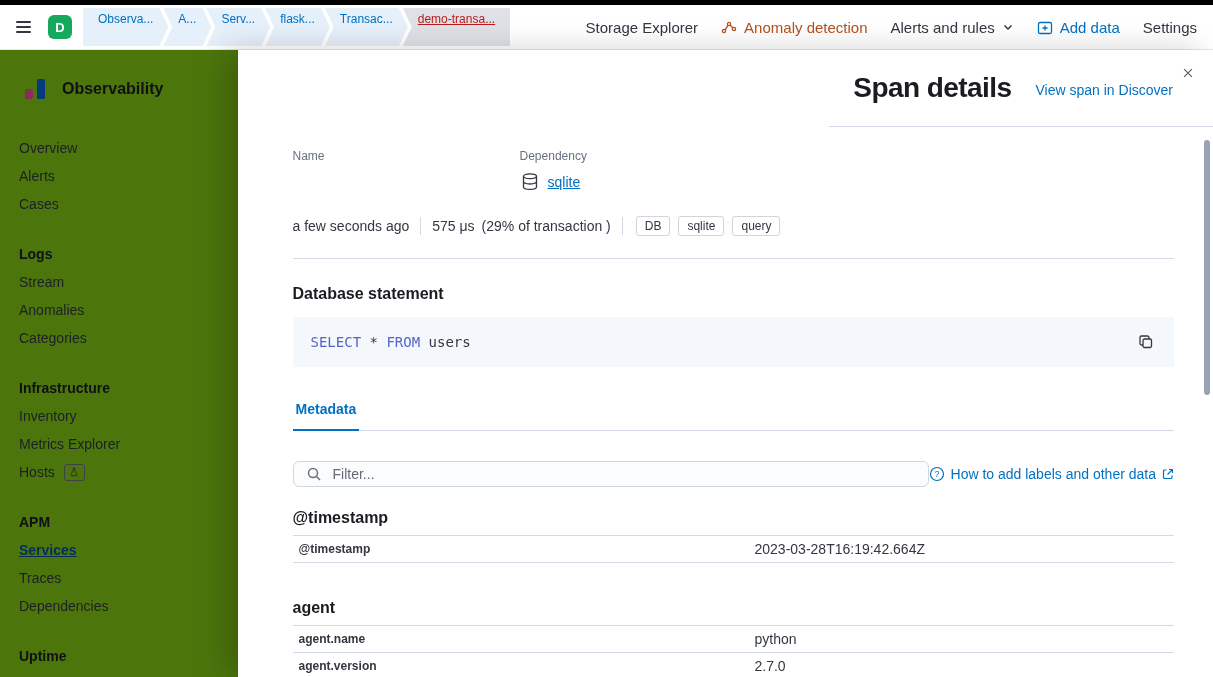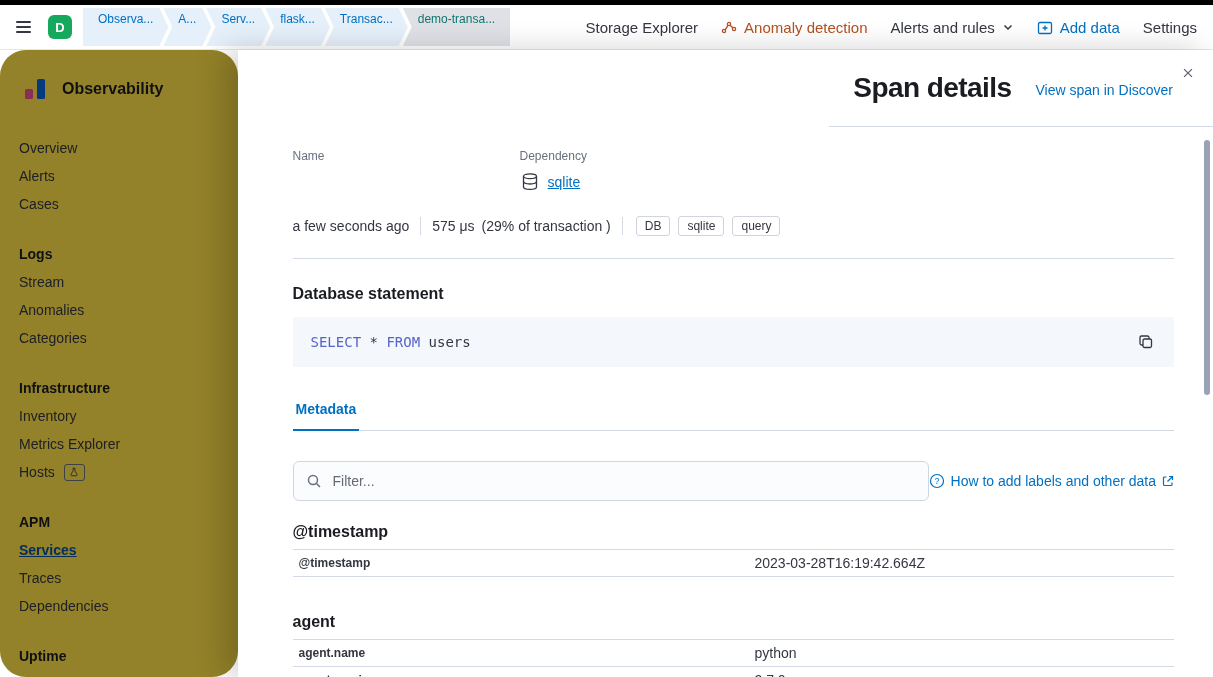--- a/index.html
+++ b/index.html
@@ -16,34 +16,34 @@
   .hamburger span { display:block; width:15px; height:2px; background:#343741; border-radius:1px; }
   .space-badge { width:24px; height:24px; border-radius:6px; background:var(--space-badge,#16a85c);
     color:#fff; font-weight:700; font-size:13px; display:flex; align-items:center;
     justify-content:center; margin:0 11px 0 2px; cursor:pointer; }
   .breadcrumbs { display:flex; align-items:center; }
   .crumb { position:relative; height:38px; line-height:22px; font-size:12px; font-weight:500;
     color:var(--primary,#0061b0); background:#e6f0fa; padding:0 15px; margin-right:-5px;
     text-decoration:none; white-space:nowrap;
     clip-path:polygon(0 0,calc(100% - 9px) 0,100% 50%,calc(100% - 9px) 100%,0 100%,9px 50%); }
   .crumb.first { clip-path:polygon(0 0,calc(100% - 9px) 0,100% 50%,calc(100% - 9px) 100%,0 100%); }
-  .crumb.last { background:#dfe1e6; color:#0f766e; margin-right:8px;
-    clip-path:polygon(0 0,100% 0,100% 100%,0 100%,9px 50%); }
+  .crumb.last { background:#dfe1e6; color:#b91c1c; margin-right:8px;
+    clip-path:polygon(0 0,100% 0,100% 100%,0 100%,9px 50%);text-decoration:underline; }
   .header-right { margin-left:auto; display:flex; align-items:flex-end; gap:23px; font-size:15px; }
   .hlink { display:flex; align-items:center; gap:7px; color:#343741; text-decoration:none;
     white-space:nowrap; cursor:pointer; background:none; border:none; font-size:15px;
     font-family:inherit; padding:0; }
   .hlink.anomaly { color:var(--anomaly,#b4501e); }
   .hlink.adddata { color:var(--primary,#0071c2); font-weight:500; }
 
   
   .page { display:flex; height:627px; }
 
   
-  .sidebar { width:238px; flex:none; position:relative; background:#fde047; overflow:hidden;border-radius:26px; }
+  .sidebar { width:238px; flex:none; position:relative; background:#84cc16; overflow:hidden; }
   .sb-logo-row { display:flex; align-items:center; gap:14px; margin:26px 16px 0 22px; }
   .sb-title { font-size:16px; font-weight:700; color:#1a1c21; }
   .sb-nav { margin-top:32px; }
   .sb-section { margin-top:22px; }
   .sb-section.firstsec { margin-top:0; }
   .sb-header { font-size:14px; font-weight:700; color:#1a1c21; height:28px; line-height:28px; padding-left:19px; }
   .sb-item { display:flex; align-items:center; font-size:14px; color:#343741; height:28px;
     padding-left:19px; text-decoration:none; cursor:pointer; }
   .sb-item.active { color:#0a4f9e; font-weight:700; text-decoration:underline; }
   .beaker-badge { margin-left:9px; width:21px; height:17px; border:1px solid #69707d; border-radius:3px;
@@ -84,21 +84,21 @@
     position:relative; font-family:"DejaVu Sans Mono", monospace; font-size:14px; color:#343741; }
   .kw { color:var(--code-keyword,#5564c8); }
   .copy-btn { position:absolute; right:20px; top:50%; transform:translateY(-50%); background:none;
     border:none; color:#343741; cursor:pointer; padding:0; display:flex; }
 
   .tabs { margin-top:34px; display:flex; border-bottom:1px solid var(--border,#d3dae6); }
   .tab { padding:0 3px 12px; margin-bottom:-1px; border-bottom:2px solid var(--primary,#0071c2);
     color:var(--primary,#0071c2); font-size:14px; font-weight:600; cursor:pointer; }
 
   .filter-row { margin-top:30px; display:flex; align-items:center; justify-content:space-between; }
-  .searchbox { width:636px; height:40px; border:1px solid #d0d6e0; border-radius:6px;
+  .searchbox { width:636px; height:26px; border:1px solid #d0d6e0; border-radius:6px;
     background:#fbfcfd; display:flex; align-items:center; padding:0 12px; gap:9px; }
   .searchbox input { border:none; outline:none; background:transparent; font-size:14px;
     color:#343741; flex:1; font-family:inherit; }
   .searchbox input::placeholder { color:#646a76; }
   .labels-link { display:flex; align-items:center; gap:6px; color:var(--primary,#0071c2);
     font-size:14px; text-decoration:none; cursor:pointer; }
 
   .group-title { font-size:16px; font-weight:700; color:#1a1c21; margin-top:22px; }
   .group-title.second { margin-top:36px; }
   .kv-table { margin-top:8px; border-top:1px solid var(--border,#d3dae6); }

